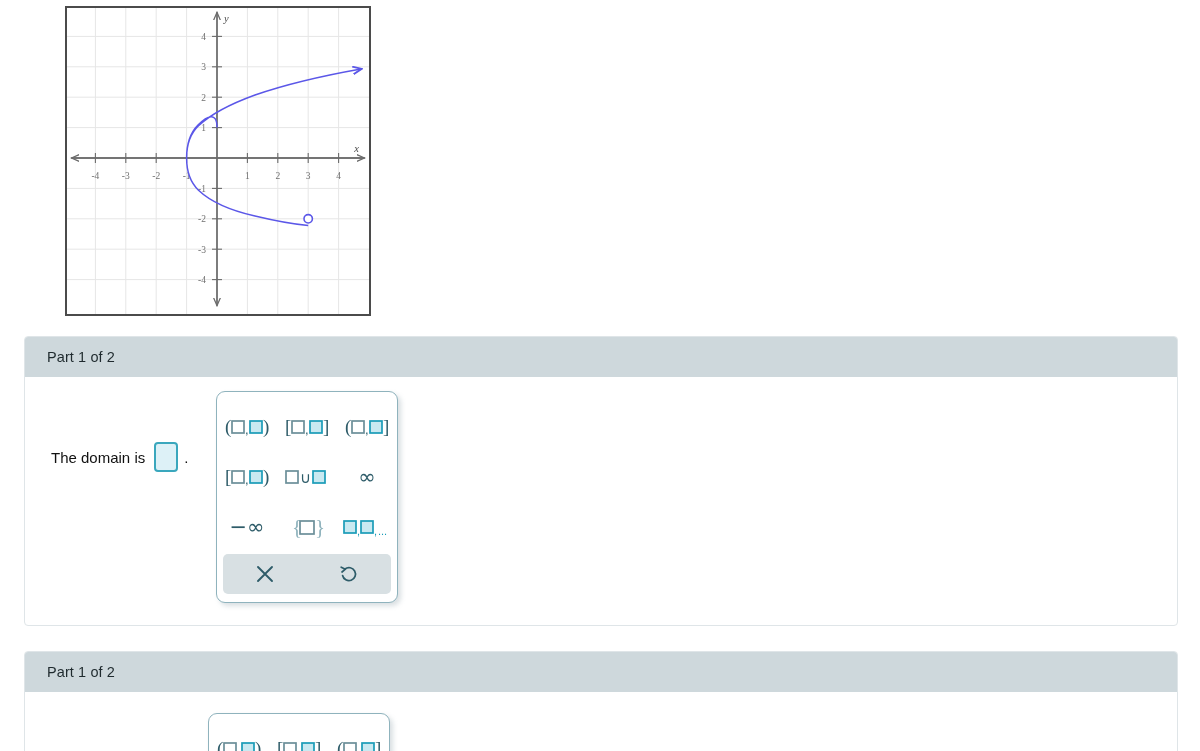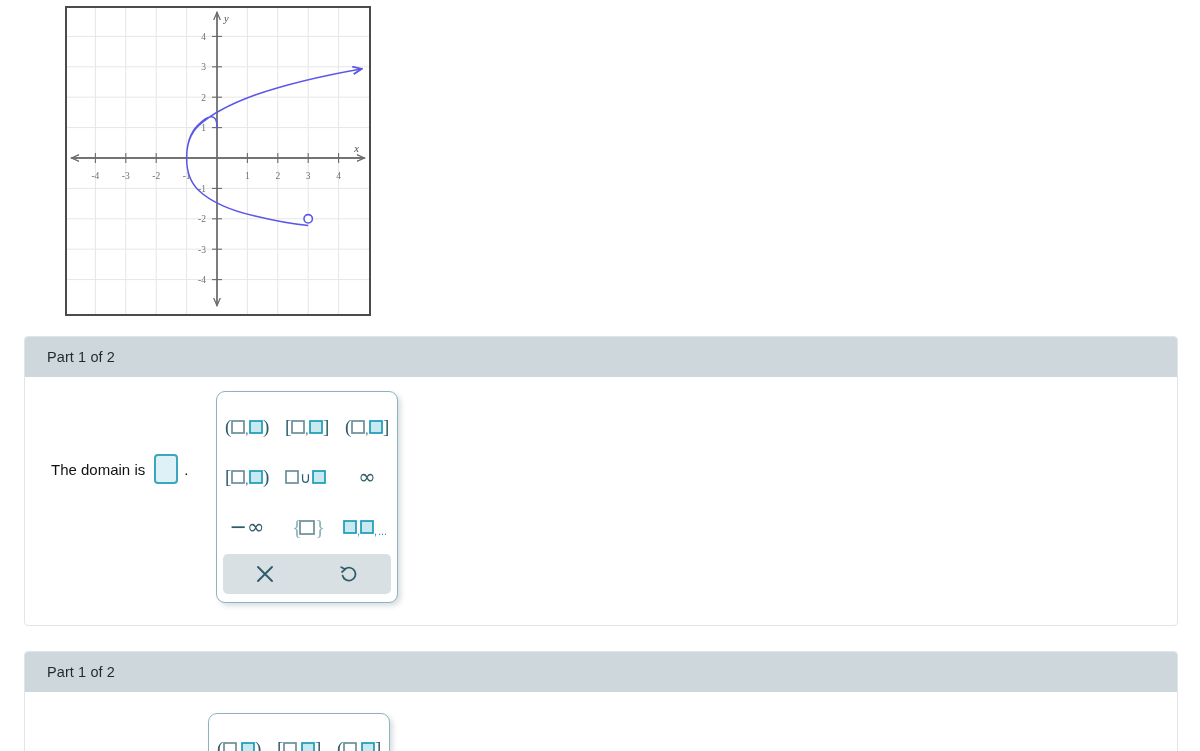--- a/index.html
+++ b/index.html
@@ -37,21 +37,21 @@
     box-sizing:border-box;
   }
   .card-header-title{
     font-size:14.5px;
     color:#1f2a2e;
     letter-spacing:.1px;
   }
   .card-body{position:relative;padding:0;}
   
   .prompt-row{
-    position:absolute;display:flex;align-items:center;margin-top:12px;
+    position:absolute;display:flex;align-items:center;
   }
   #prompt-1{left:26px;top:65px;}
   .prompt-text{
     font-size:15px;color:#111;
     white-space:nowrap;
   }
   .answer-box{
     width:24px;height:30px;
     margin:0 6px 0 9px;
     border:2px solid #3aa7bd;

